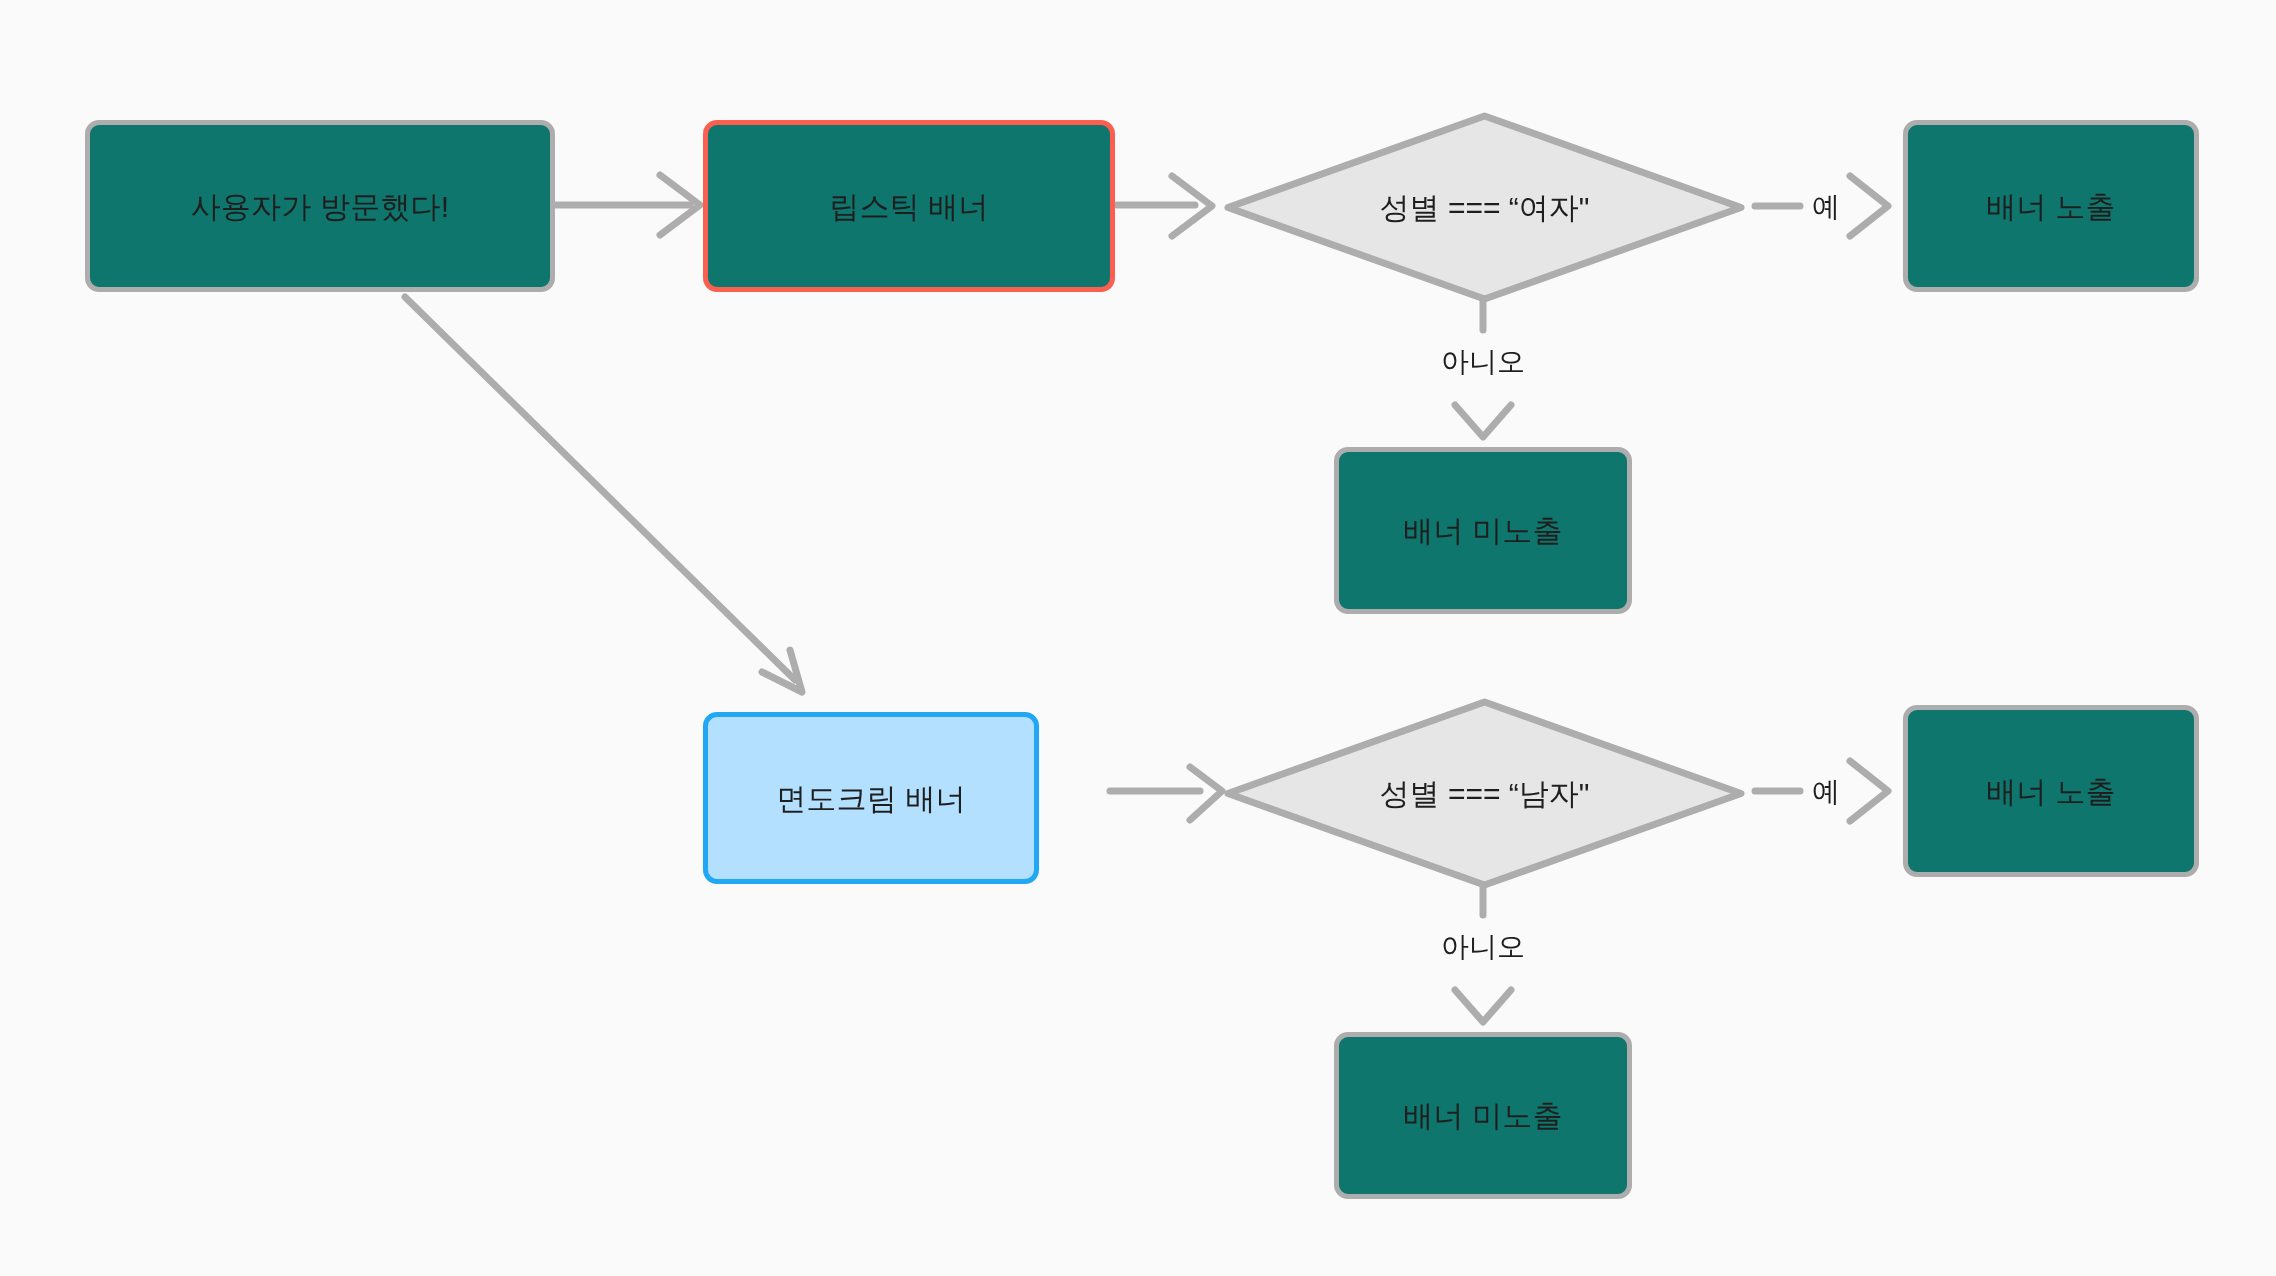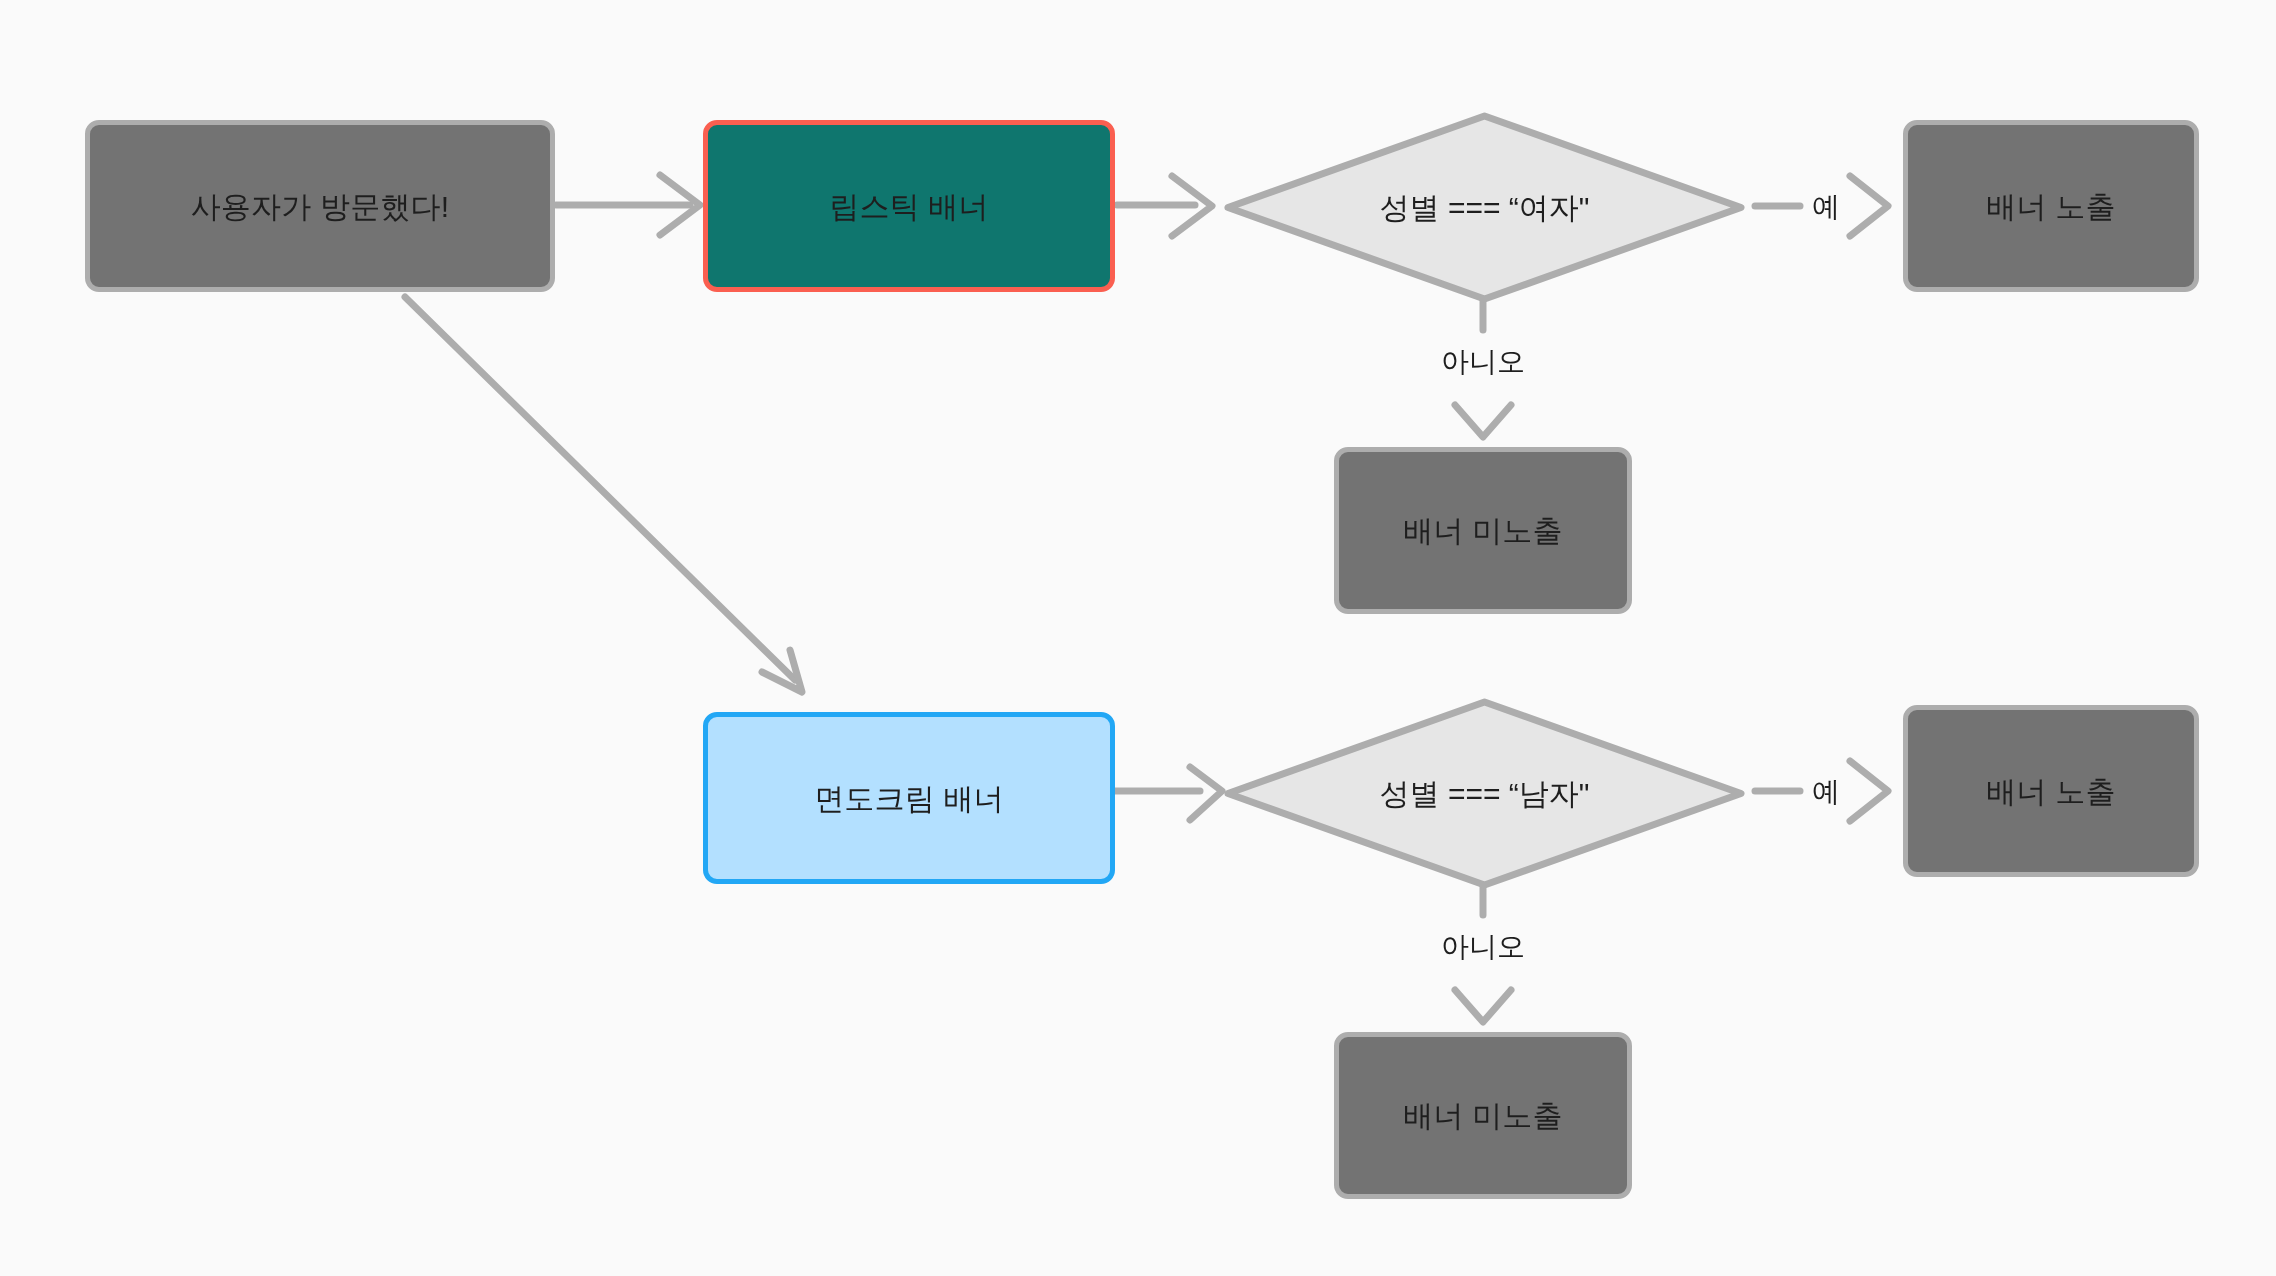--- a/index.html
+++ b/index.html
@@ -40,21 +40,21 @@
     border-style: solid;
   }
   .node-label {
     font-size: 30px;
     line-height: 1.3;
     color: #1e1e1e;
     letter-spacing: 0.2px;
     white-space: nowrap;
   }
   .node-process {
-    background: #737373;
+    background: #0f766e;
     border-color: #adadad;
     border-width: 5px;
   }
   .node-highlight-red {
     background: #0f766e;
     border-color: #fa5f50;
     border-width: 5px;
   }
   .node-highlight-blue {
     background: #b3e0ff;
@@ -153,21 +153,21 @@
   </div>
 
   <div class="node node-rect node-process" style="left:1903px; top:120px; width:296px; height:172px;">
     <span class="node-label">배너 노출</span>
   </div>
 
   <div class="node node-rect node-process" style="left:1334px; top:447px; width:298px; height:167px;">
     <span class="node-label">배너 미노출</span>
   </div>
 
-  <div class="node node-rect node-highlight-blue" style="left:703px; top:712px; width:412px; height:172px;">
+  <div class="node node-rect node-highlight-blue" style="left:703px; top:712px; width:336px; height:172px;">
     <span class="node-label">면도크림 배너</span>
   </div>
 
   <div class="diamond-wrap" style="left:1222px; top:696px; width:525px; height:195px;">
     <svg width="525" height="195" viewBox="0 0 525 195">
       <polygon points="262.5,6 519,97.5 262.5,189 6,97.5" fill="#e6e6e6" stroke="#adadad" stroke-width="7" stroke-linejoin="round"></polygon>
     </svg>
     <div class="diamond-label">성별 === “남자"</div>
   </div>
 

